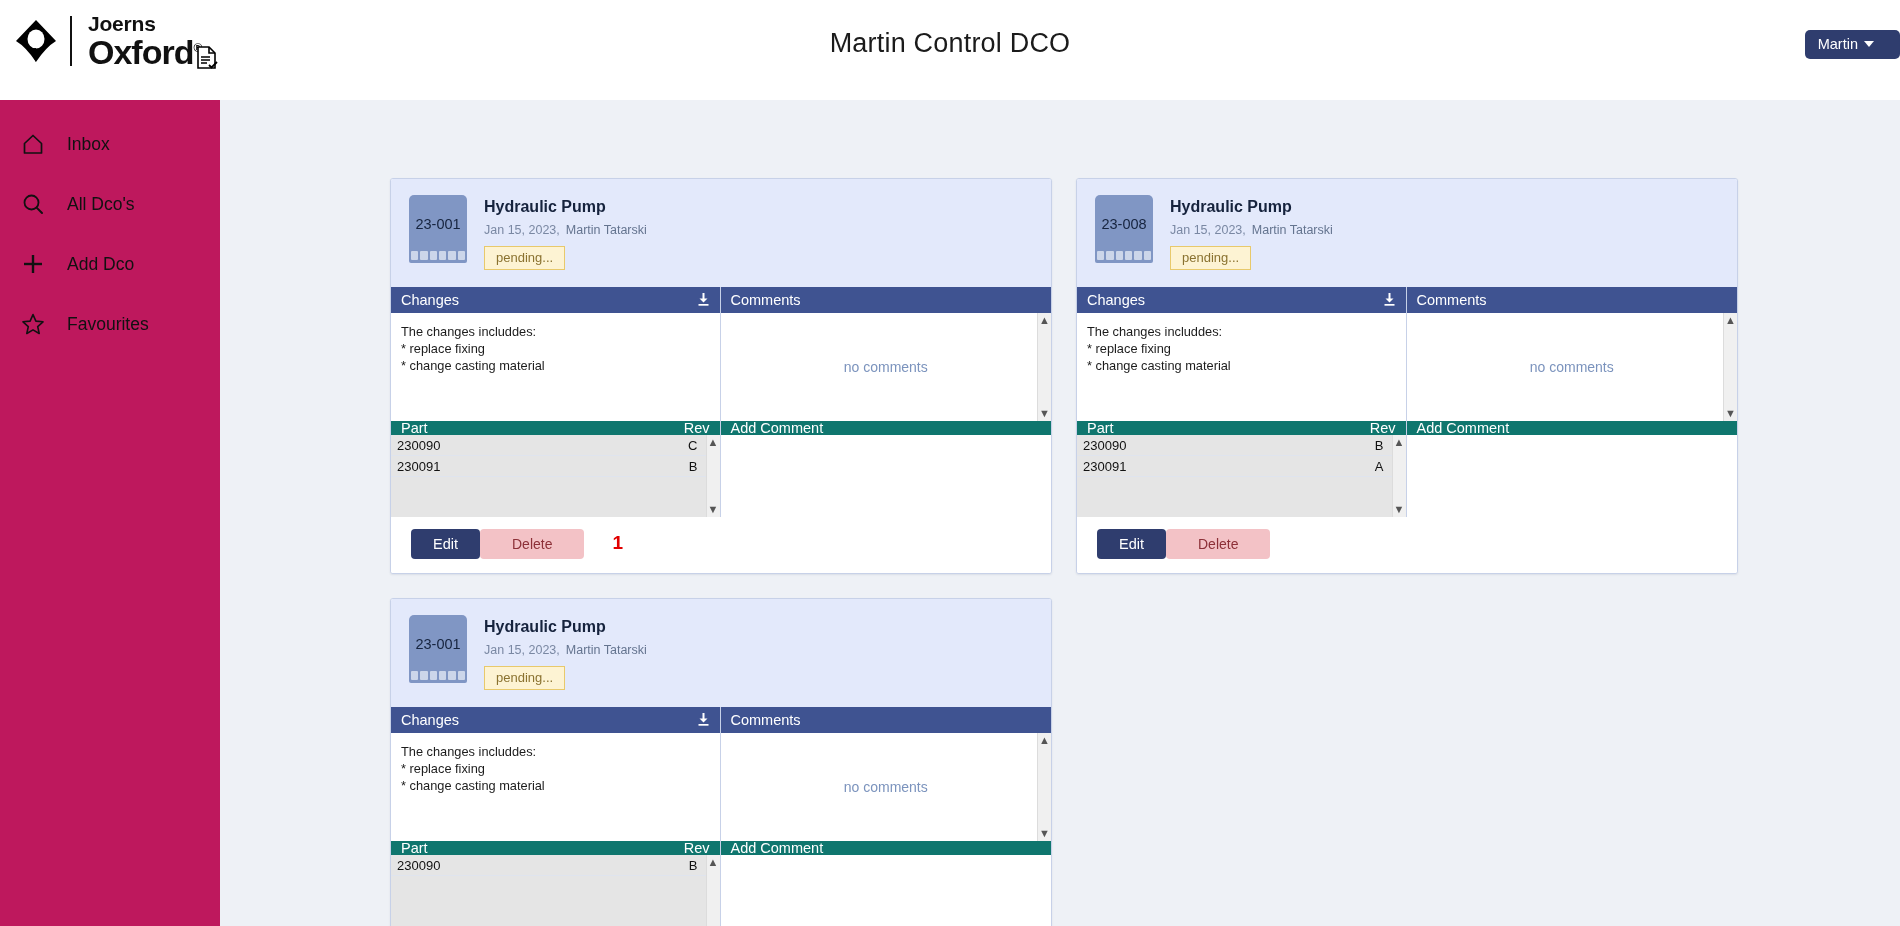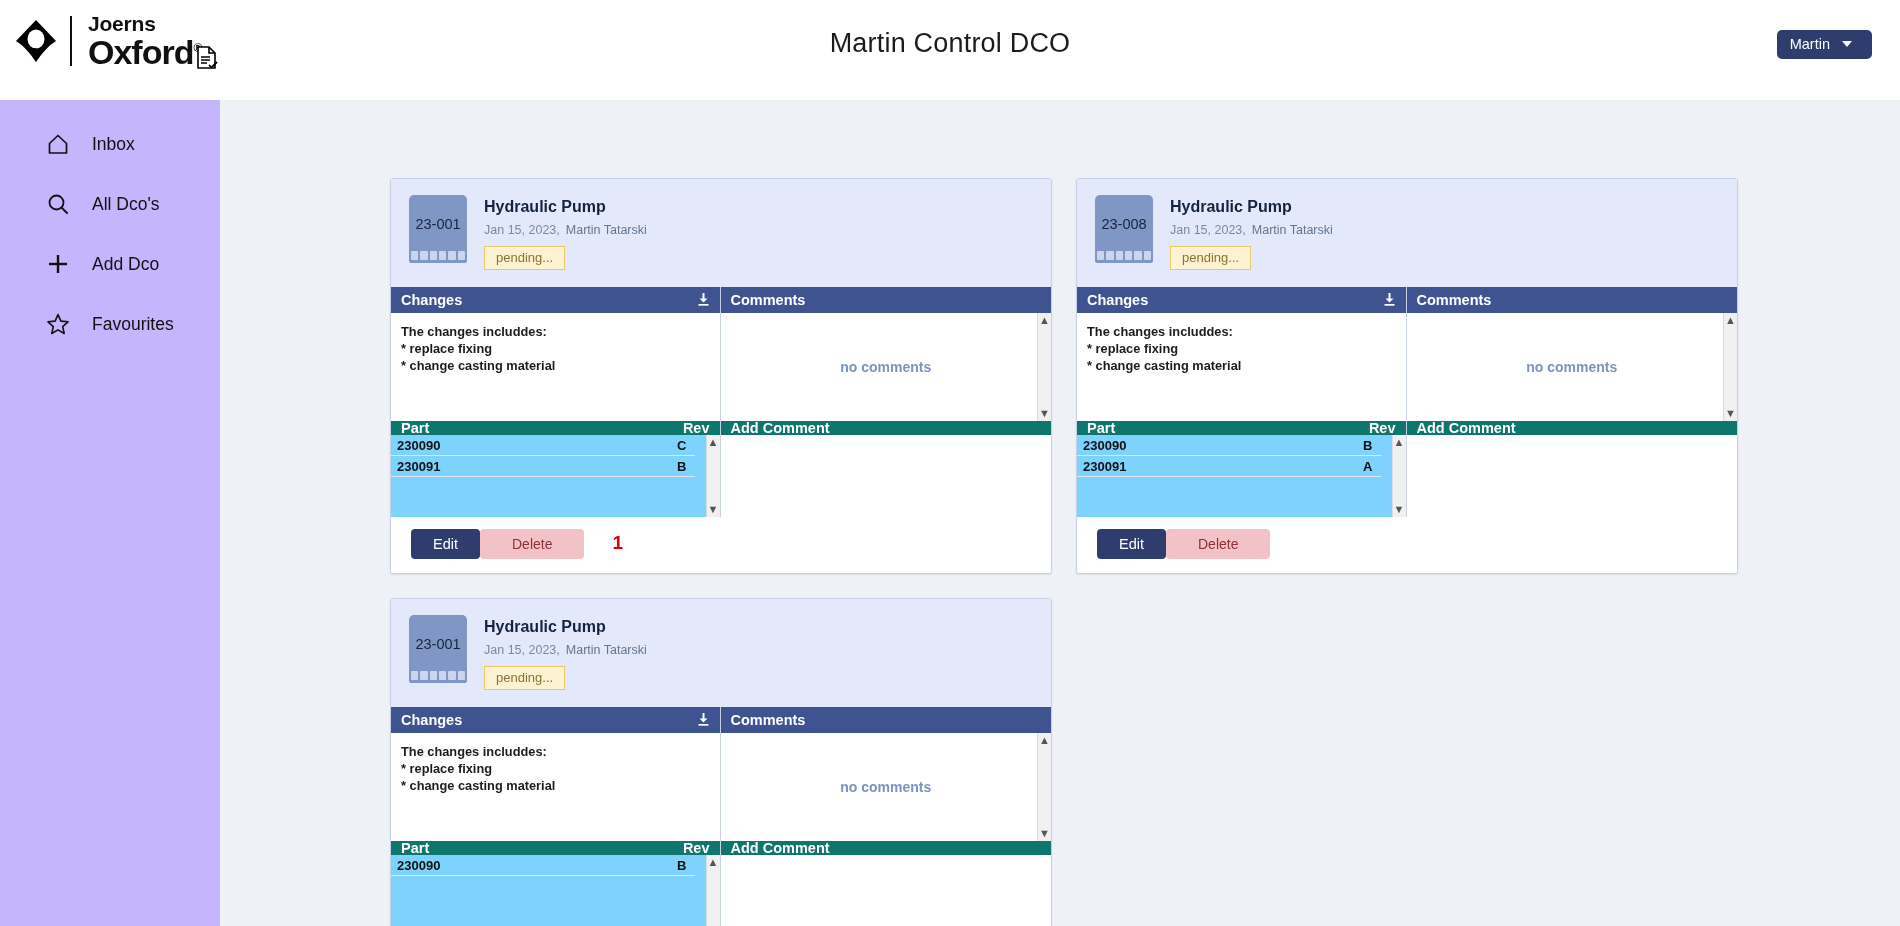--- a/index.html
+++ b/index.html
@@ -26,37 +26,36 @@
   .brand-reg { font-size: 12px; font-weight: 600; vertical-align: super; }
   .doc-badge { position: absolute; left: 196px; top: 46px; width: 22px; height: 24px; }
 
   .page-title {
     position: absolute; left: 0; right: 0; top: 28px;
     text-align: center;
     font-size: 27px; color: #1b1b1b; font-weight: 400;
     letter-spacing: .2px;
   }
   .user-btn {
-    position: absolute; right: 28px; top: 30px;
+    position: absolute; right: 0; top: 30px;
     background: #2f3d6e; color: #fff;
     border: none; border-radius: 5px;
-    padding: 6px 20px 7px 13px;
+    padding: 6px 26px 7px 13px;
     font-size: 14.5px; font-family: "Liberation Sans", sans-serif;
     cursor: pointer;
-    display: flex; align-items: center; gap: 12px;
+    display: flex; align-items: center; gap: 6px;
   }
   .caret { width: 0; height: 0; border-left: 5px solid transparent; border-right: 5px solid transparent; border-top: 6px solid #fff; }
 
   
   .sidebar {
     position: absolute; left: 0; top: 100px;
     width: 220px; height: 826px;
-    background: #c4b5fd;
+    background: #be185d;
     padding-top: 14px;
-    padding-left: 25px;
   }
   .nav-item {
     display: flex; align-items: center;
     height: 60px; padding-left: 20px;
     cursor: pointer; gap: 21px;
   }
   .nav-item .ico { width: 26px; height: 26px; display: flex; align-items: center; justify-content: center; flex: 0 0 26px; }
   .nav-item .lbl { font-size: 17.5px; color: #111; }
 
   
@@ -112,21 +111,21 @@
   .head-sub { font-size: 12.5px; color: #7a88a3; margin-top: 7px; }
   .head-sub .who { color: #64748f; margin-left: 6px; }
   .badge {
     display: inline-block; margin-top: 9px;
     background: #fdf3d3; border: 1px solid #e8c96b;
     color: #8a7230; border-radius: 0;
     font-size: 13px; padding: 3px 11px 4px 11px;
   }
 
   
-  .cols { display: flex; font-weight: bold; }
+  .cols { display: flex; }
   .col-left { width: 330px; border-right: 1px solid #c7d1e8; }
   .col-right { width: 331px; }
 
   .bar {
     background: #3f5391; color: #ffffff;
     height: 26px; display: flex; align-items: center;
     padding: 0 10px; font-size: 14.5px;
     justify-content: space-between;
   }
   .bar .dl { width: 13px; height: 14px; flex: 0 0 13px; cursor: pointer; }
@@ -144,21 +143,21 @@
     position: relative;
   }
   .no-comments { font-size: 14px; color: #7b93bd; }
 
   
   .tbl-head {
     background: #0f766e; color: #fff; height: 14px;
     display: flex; align-items: center; font-size: 14.5px;
     padding: 0 10px; justify-content: space-between;
   }
-  .tbl-body { height: 82px; background: #7dd3fc; position: relative; padding-right: 25px; }
+  .tbl-body { height: 82px; background: #e5e5e5; position: relative; padding-right: 14px; }
   .trow {
     display: flex; justify-content: space-between;
     font-size: 13px; color: #111;
     padding: 4px 8px 4px 6px;
     border-bottom: 1px solid #dfe4ee;
     height: 21px; align-items: center;
   }
   .addc-body { height: 82px; background: #fff; }
 
   

